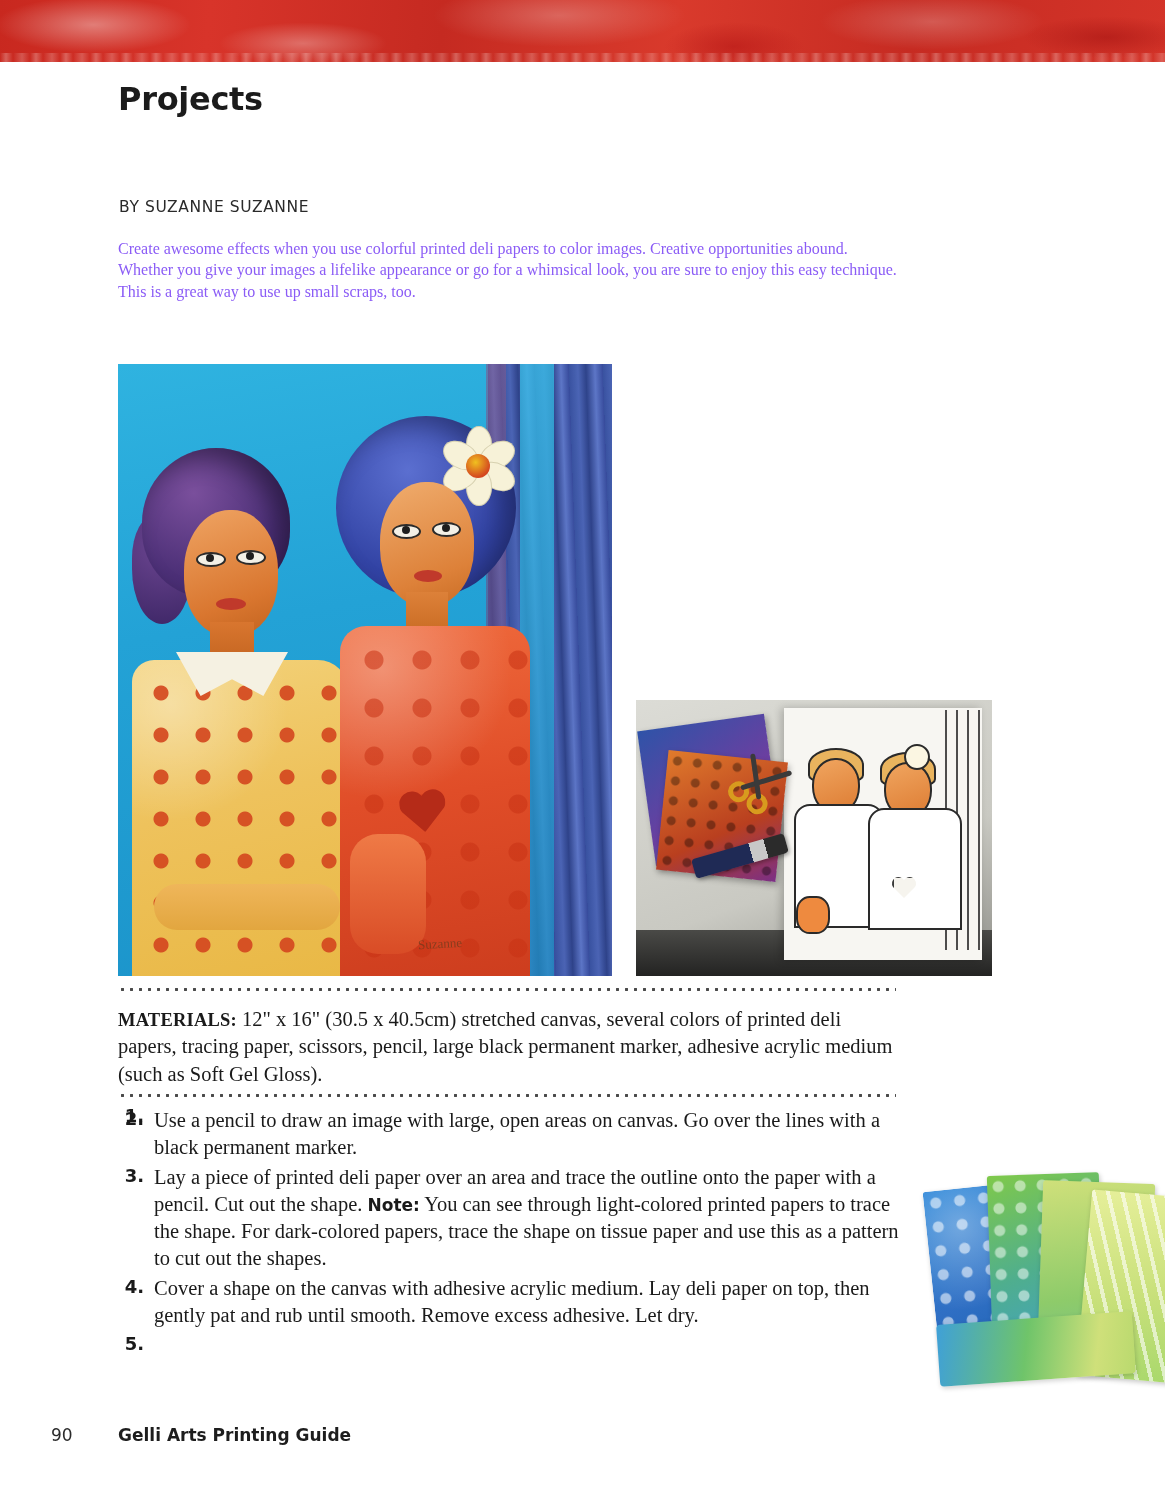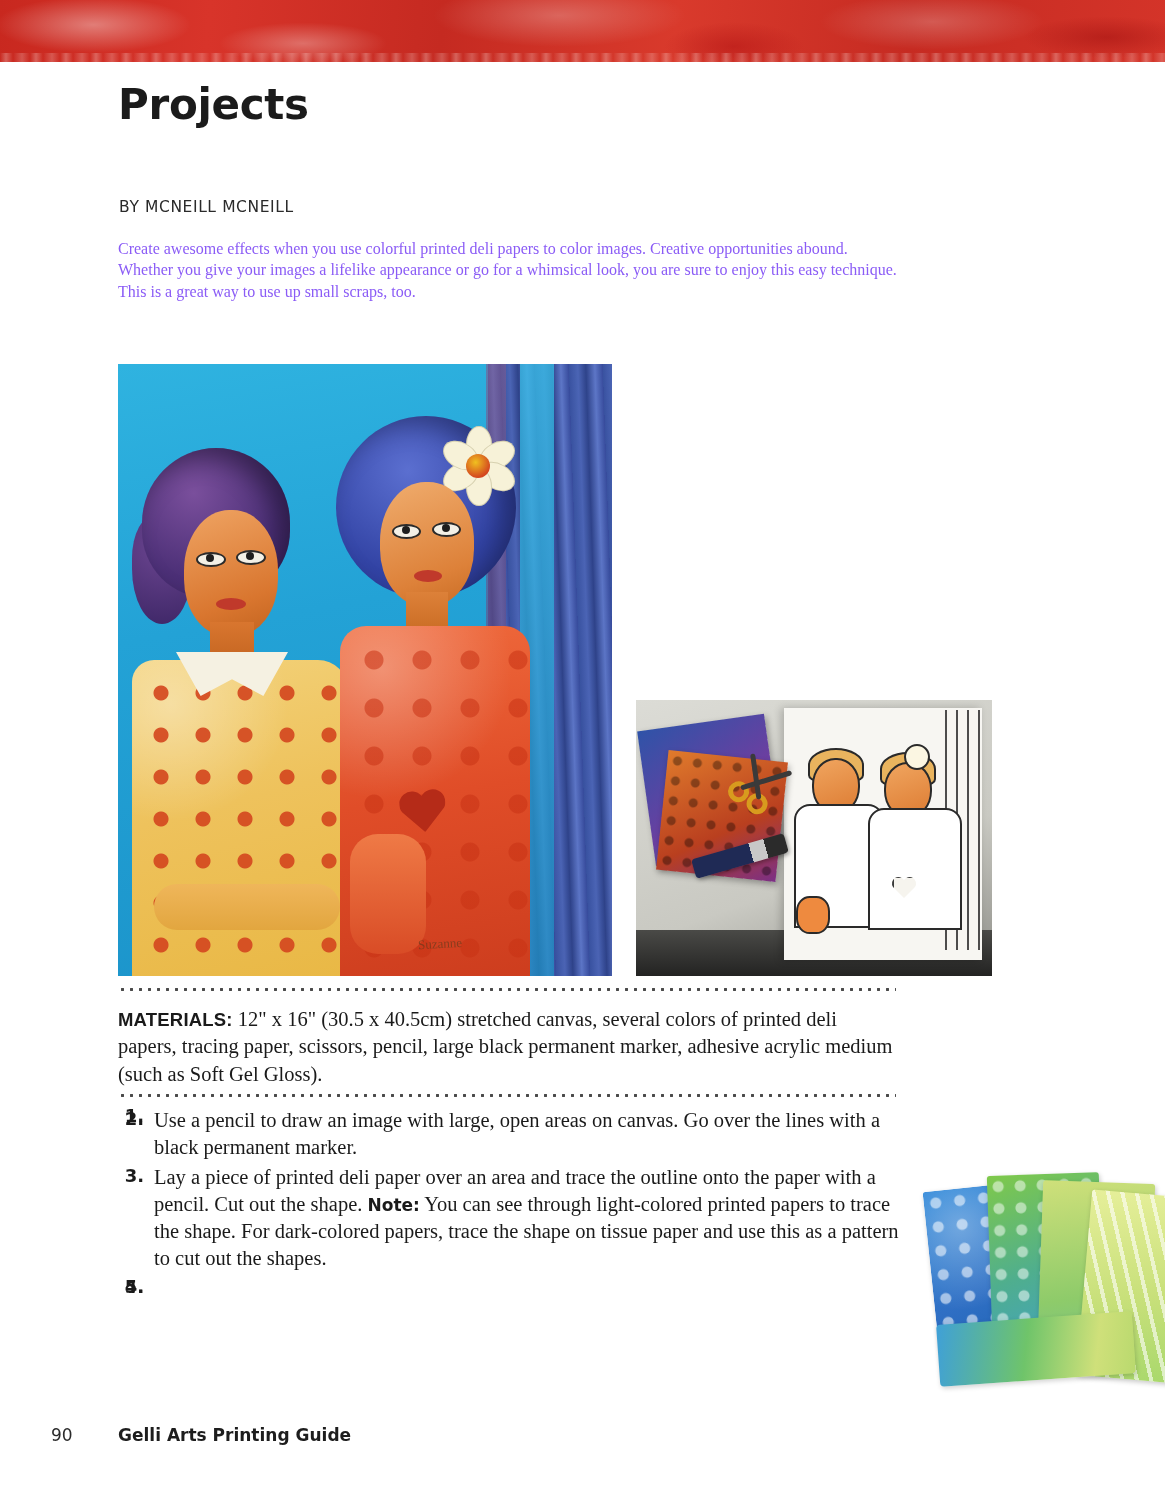--- a/index.html
+++ b/index.html
@@ -52,21 +52,21 @@
     position: absolute;
     left: 0; top: 0;
     width: 1165px; height: 1500px;
   }
 
   .title-main {
     position: absolute;
     left: 118px; top: 80px;
     font-family: "DejaVu Sans", sans-serif;
     font-weight: 700;
-    font-size: 42px;
+    font-size: 32px;
     letter-spacing: -0.3px;
     color: #1b1b1b;
   }
   .title-sub {
     position: absolute;
     left: 118px; top: 150px;
     font-family: "DejaVu Sans", sans-serif;
     font-weight: 400;
     font-size: 32px;
     color: #1f1f1f;
@@ -417,21 +417,21 @@
 
   
   .materials {
     position: absolute;
     left: 118px; top: 1006px;
     width: 782px;
     font-size: 20.5px;
     line-height: 1.34;
   }
   .materials .lbl {
-    font-family: Liberation Sans, sans-serif;
+    font-family: Liberation Serif, serif;
     font-weight: 700;
     font-size: 18.5px;
     letter-spacing: .2px;
   }
 
   
   .steps {
     position: absolute;
     left: 118px; top: 1104px;
     width: 790px;
@@ -535,21 +535,21 @@
   }
 </style>
 </head>
 <body>
 
 <div class="top-band"></div>
 
 <div class="page">
 
   <div class="title-main">Projects</div>
-  <div class="byline">BY MCNEILL MCNEILL</div>
+  <div class="byline">BY SUZANNE SUZANNE</div>
 
   <div class="intro">Create awesome effects when you use colorful printed deli papers to color images. Creative opportunities abound. Whether you give your images a lifelike appearance or go for a whimsical look, you are sure to enjoy this easy technique. This is a great way to use up small scraps, too.</div>
 
   <div class="art-main">
     <div class="am-sky"></div>
     <div class="am-curtain"></div>
     <div class="am-curtain3"></div>
     <div class="am-curtain2"></div>
 
     <div class="fig-l-hair2"></div>
@@ -627,21 +627,21 @@
     <span class="lbl">MATERIALS:</span>
     <span>12" x 16" (30.5 x 40.5cm) stretched canvas, several colors of printed deli papers, tracing paper, scissors, pencil, large black permanent marker, adhesive acrylic medium (such as Soft Gel Gloss).</span>
   </div>
 
   <div class="dot-rule dot-rule-2"></div>
 
   <div class="steps" id="steps-list">
       <div class="step"><span class="num">1.</span></div>
       <div class="step"><span class="num">2.</span><span><span>Use a pencil to draw an image with large, open areas on canvas. Go over the lines with a black permanent marker.</span></span></div>
       <div class="step"><span class="num">3.</span><span><span>Lay a piece of printed deli paper over an area and trace the outline onto the paper with a pencil. Cut out the shape. </span><b class="note">Note:</b><span> You can see through light-colored printed papers to trace the shape. For dark-colored papers, trace the shape on tissue paper and use this as a pattern to cut out the shapes.</span></span></div>
-      <div class="step"><span class="num">4.</span></div>
+      <div class="step"><span class="num">4.</span><span><span>Cover a shape on the canvas with adhesive acrylic medium. Lay deli paper on top, then gently pat and rub until smooth. Remove excess adhesive. Let dry.</span></span></div>
       <div class="step"><span class="num">5.</span></div>
     </div>
 
   <div class="deli">
     <div class="deli-sheet ds1"></div>
     <div class="deli-sheet ds1-dots"></div>
     <div class="deli-sheet ds2"></div>
     <div class="deli-sheet ds2-dots"></div>
     <div class="deli-sheet ds3"></div>
     <div class="deli-sheet ds4"></div>

